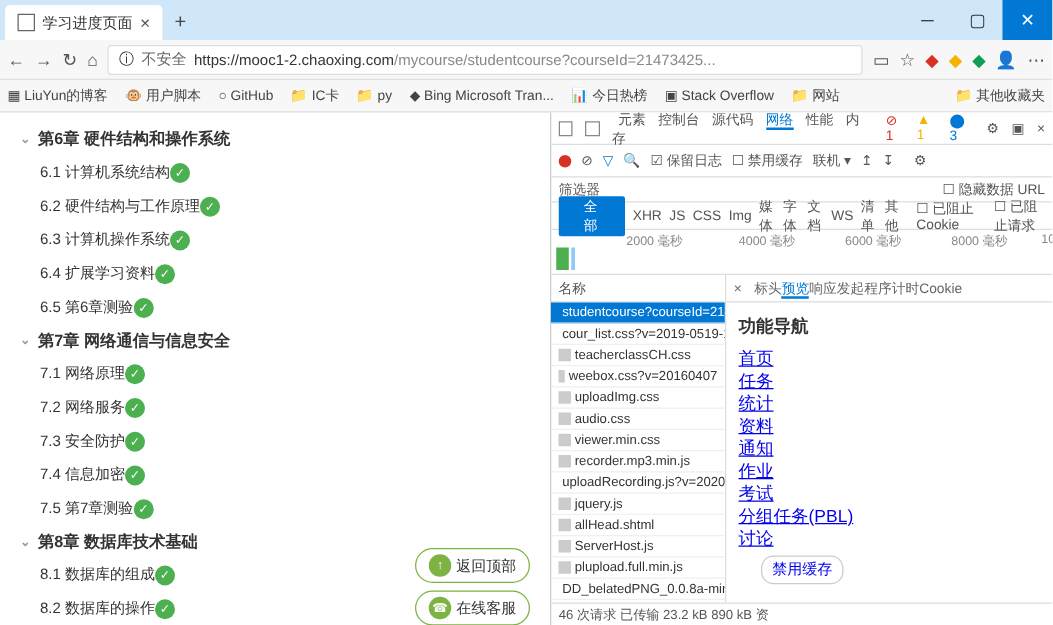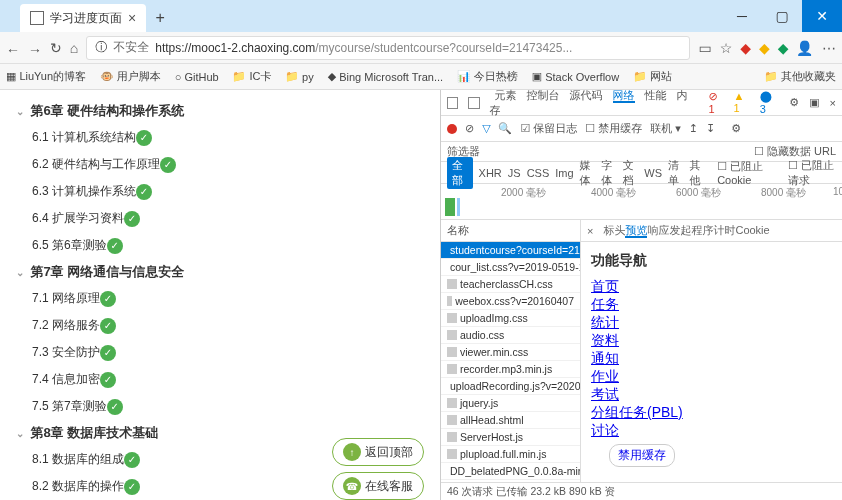--- a/index.html
+++ b/index.html
@@ -1,18 +1,18 @@
 <!DOCTYPE html>
 <html><head>
 <meta charset="utf-8">
 <style>
 *{margin:0;padding:0;box-sizing:border-box;font-family:"Segoe UI","Microsoft YaHei",sans-serif}
 body{width:842px;height:500px;background:#fff;color:#333;font-size:12px;overflow:hidden}
 .titlebar{height:32px;background:#cfe7f9;display:flex;align-items:flex-end}
-.tab{background:#fff;height:28px;display:flex;align-items:center;padding:0 10px;border-radius:4px 4px 0 0;margin-left:20px;font-size:12px;gap:6px}
+.tab{background:#fff;height:28px;display:flex;align-items:center;padding:0 10px;border-radius:4px 4px 0 0;margin-left:4px;font-size:12px;gap:6px}
 .tab .page-icon{width:14px;height:14px;border:1px solid #666}
 .tab .close{color:#555;font-size:14px}
 .newtab{width:28px;height:28px;display:flex;align-items:center;justify-content:center;color:#444;font-size:16px}
 .wincontrols{margin-left:auto;display:flex}
 .wincontrols div{width:40px;height:32px;display:flex;align-items:center;justify-content:center;color:#333;font-size:14px}
 .wincontrols .cx{color:#fff;background:#0078d4}
 .addrbar{height:32px;background:#f7f7f7;display:flex;align-items:center;padding:0 6px;gap:8px;border-bottom:1px solid #e0e0e0}
 .addrbar .icn{color:#555;font-size:14px}
 .url{flex:1;display:flex;align-items:center;gap:6px;background:#fff;height:24px;padding:0 8px;border-radius:3px;border:1px solid #ddd;font-size:12px}
 .url .insecure{color:#666}
@@ -33,21 +33,21 @@
 .float-btn .circ{width:18px;height:18px;border-radius:50%;background:#7cb342;color:#fff;display:flex;align-items:center;justify-content:center;font-size:10px}
 .devtools{flex:1;border-left:1px solid #ccc;display:flex;flex-direction:column;background:#fff}
 .dt-top{height:26px;display:flex;align-items:center;padding:0 6px;gap:10px;border-bottom:1px solid #ddd;font-size:11px;color:#555}
 .dt-top .sq{width:12px;height:12px;border:1px solid #888}
 .dt-top .active{color:#0078d4;border-bottom:2px solid #0078d4}
 .dt-top .spacer{flex:1}
 .dt-top .warn{display:flex;gap:8px;font-size:11px}
 .dt-filter{height:26px;display:flex;align-items:center;padding:0 6px;gap:8px;border-bottom:1px solid #ddd;font-size:11px;color:#555}
 .dt-filter .rec{width:10px;height:10px;border-radius:50%;background:#d93025}
 .dt-types{height:22px;display:flex;align-items:center;padding:0 6px;gap:6px;font-size:11px;border-bottom:1px solid #ddd;color:#555}
-.dt-types .sel{background:#0078d4;color:#fff;padding:1px 5px;border-radius:2px}
+.dt-types .sel{background:#0078d4;color:#fff;padding:1px 20px;border-radius:2px}
 .dt-timeline{height:36px;border-bottom:1px solid #ddd;position:relative;font-size:10px;color:#888}
 .dt-timeline span{position:absolute;top:2px}
 .dt-body{flex:1;display:flex;overflow:hidden}
 .dt-list{width:140px;border-right:1px solid #ddd;overflow-y:auto}
 .dt-list-h{padding:3px 6px;font-size:11px;color:#555;border-bottom:1px solid #ddd}
 .dt-row{padding:2px 6px;font-size:10.5px;color:#333;border-bottom:1px solid #f0f0f0;white-space:nowrap;overflow:hidden;display:flex;gap:3px;align-items:center}
 .dt-row.sel{background:#0078d4;color:#fff}
 .dt-row .icn-file{width:10px;height:10px;background:#ccc;display:inline-block}
 .dt-preview{flex:1;display:flex;flex-direction:column}
 .dt-prev-tabs{height:22px;display:flex;align-items:center;gap:10px;padding:0 6px;border-bottom:1px solid #ddd;font-size:11px;color:#666}

